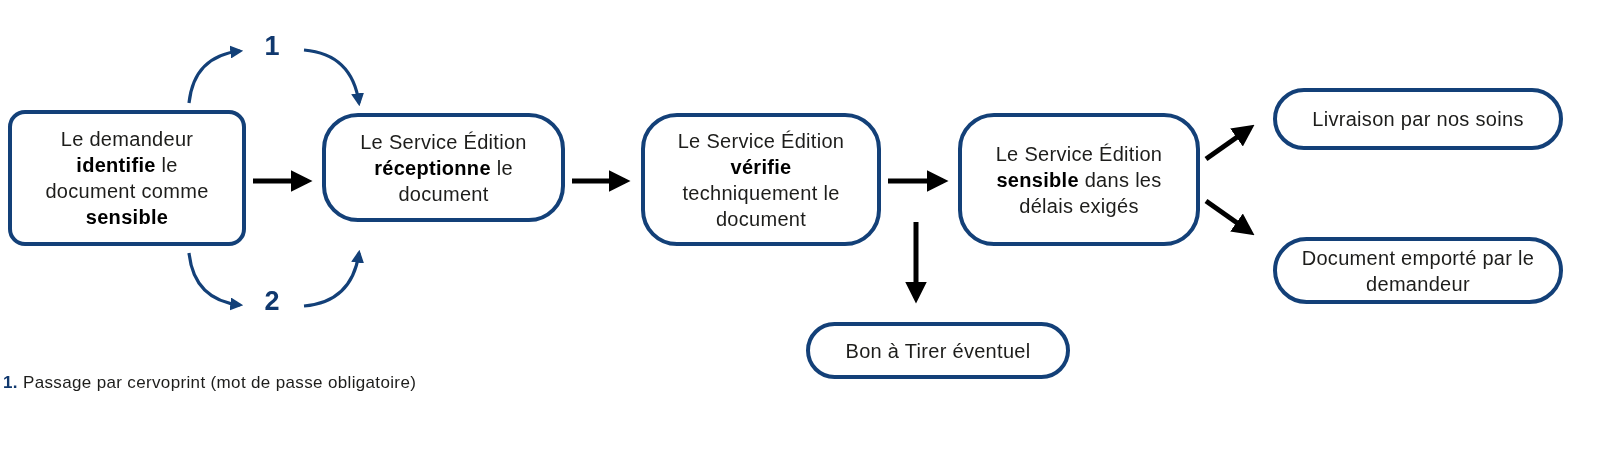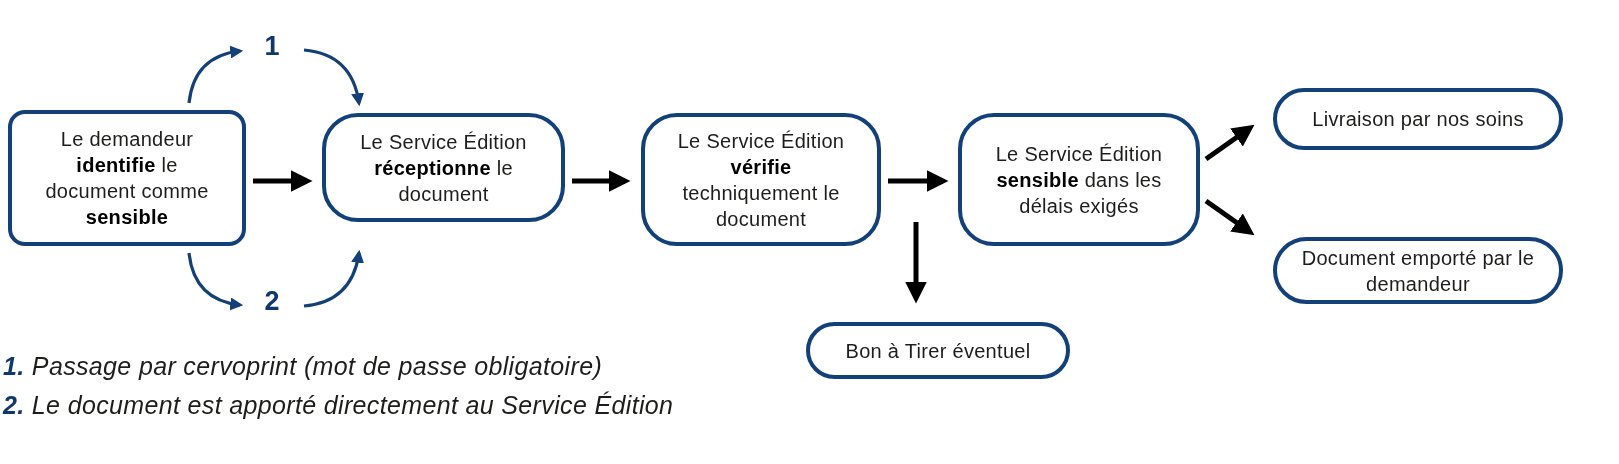--- a/index.html
+++ b/index.html
@@ -44,25 +44,24 @@
     width: 32px;
     text-align: center;
     font-size: 27px;
     font-weight: bold;
     color: #10386e;
     line-height: 1;
   }
   .legend {
     position: absolute;
     left: 3px;
-    top: 354px;
-    font-size: 25px;
+    top: 374px;
+    font-size: 17px;
     letter-spacing: 0.35px;
     line-height: 1;
-    font-style: italic;
   }
   .legend-line { margin-bottom: 14px; white-space: nowrap; }
   .legend b { color: #10386e; font-weight: bold; }
 </style>
 </head>
 <body>
 
 <div class="canvas">
 
   <svg class="arrows" width="1619" height="464" viewBox="0 0 1619 464">
@@ -114,16 +113,15 @@
 
   <div class="box capsule" style="left:806px; top:314px; width:264px; height:57px; padding:0 12px;margin-top:8px;">
     <div class="txt">Bon à Tirer éventuel</div>
   </div>
 
   <div class="num-label" style="left:256px; top:33px;">1</div>
   <div class="num-label" style="left:256px; top:288px;">2</div>
 
   <div class="legend">
     <div class="legend-line"><b>1.</b><span> Passage par cervoprint (mot de passe obligatoire)</span></div>
-    <div class="legend-line"><b>2.</b><span> Le document est apporté directement au Service Édition</span></div>
   </div>
 
 </div>
 
 </body></html>

